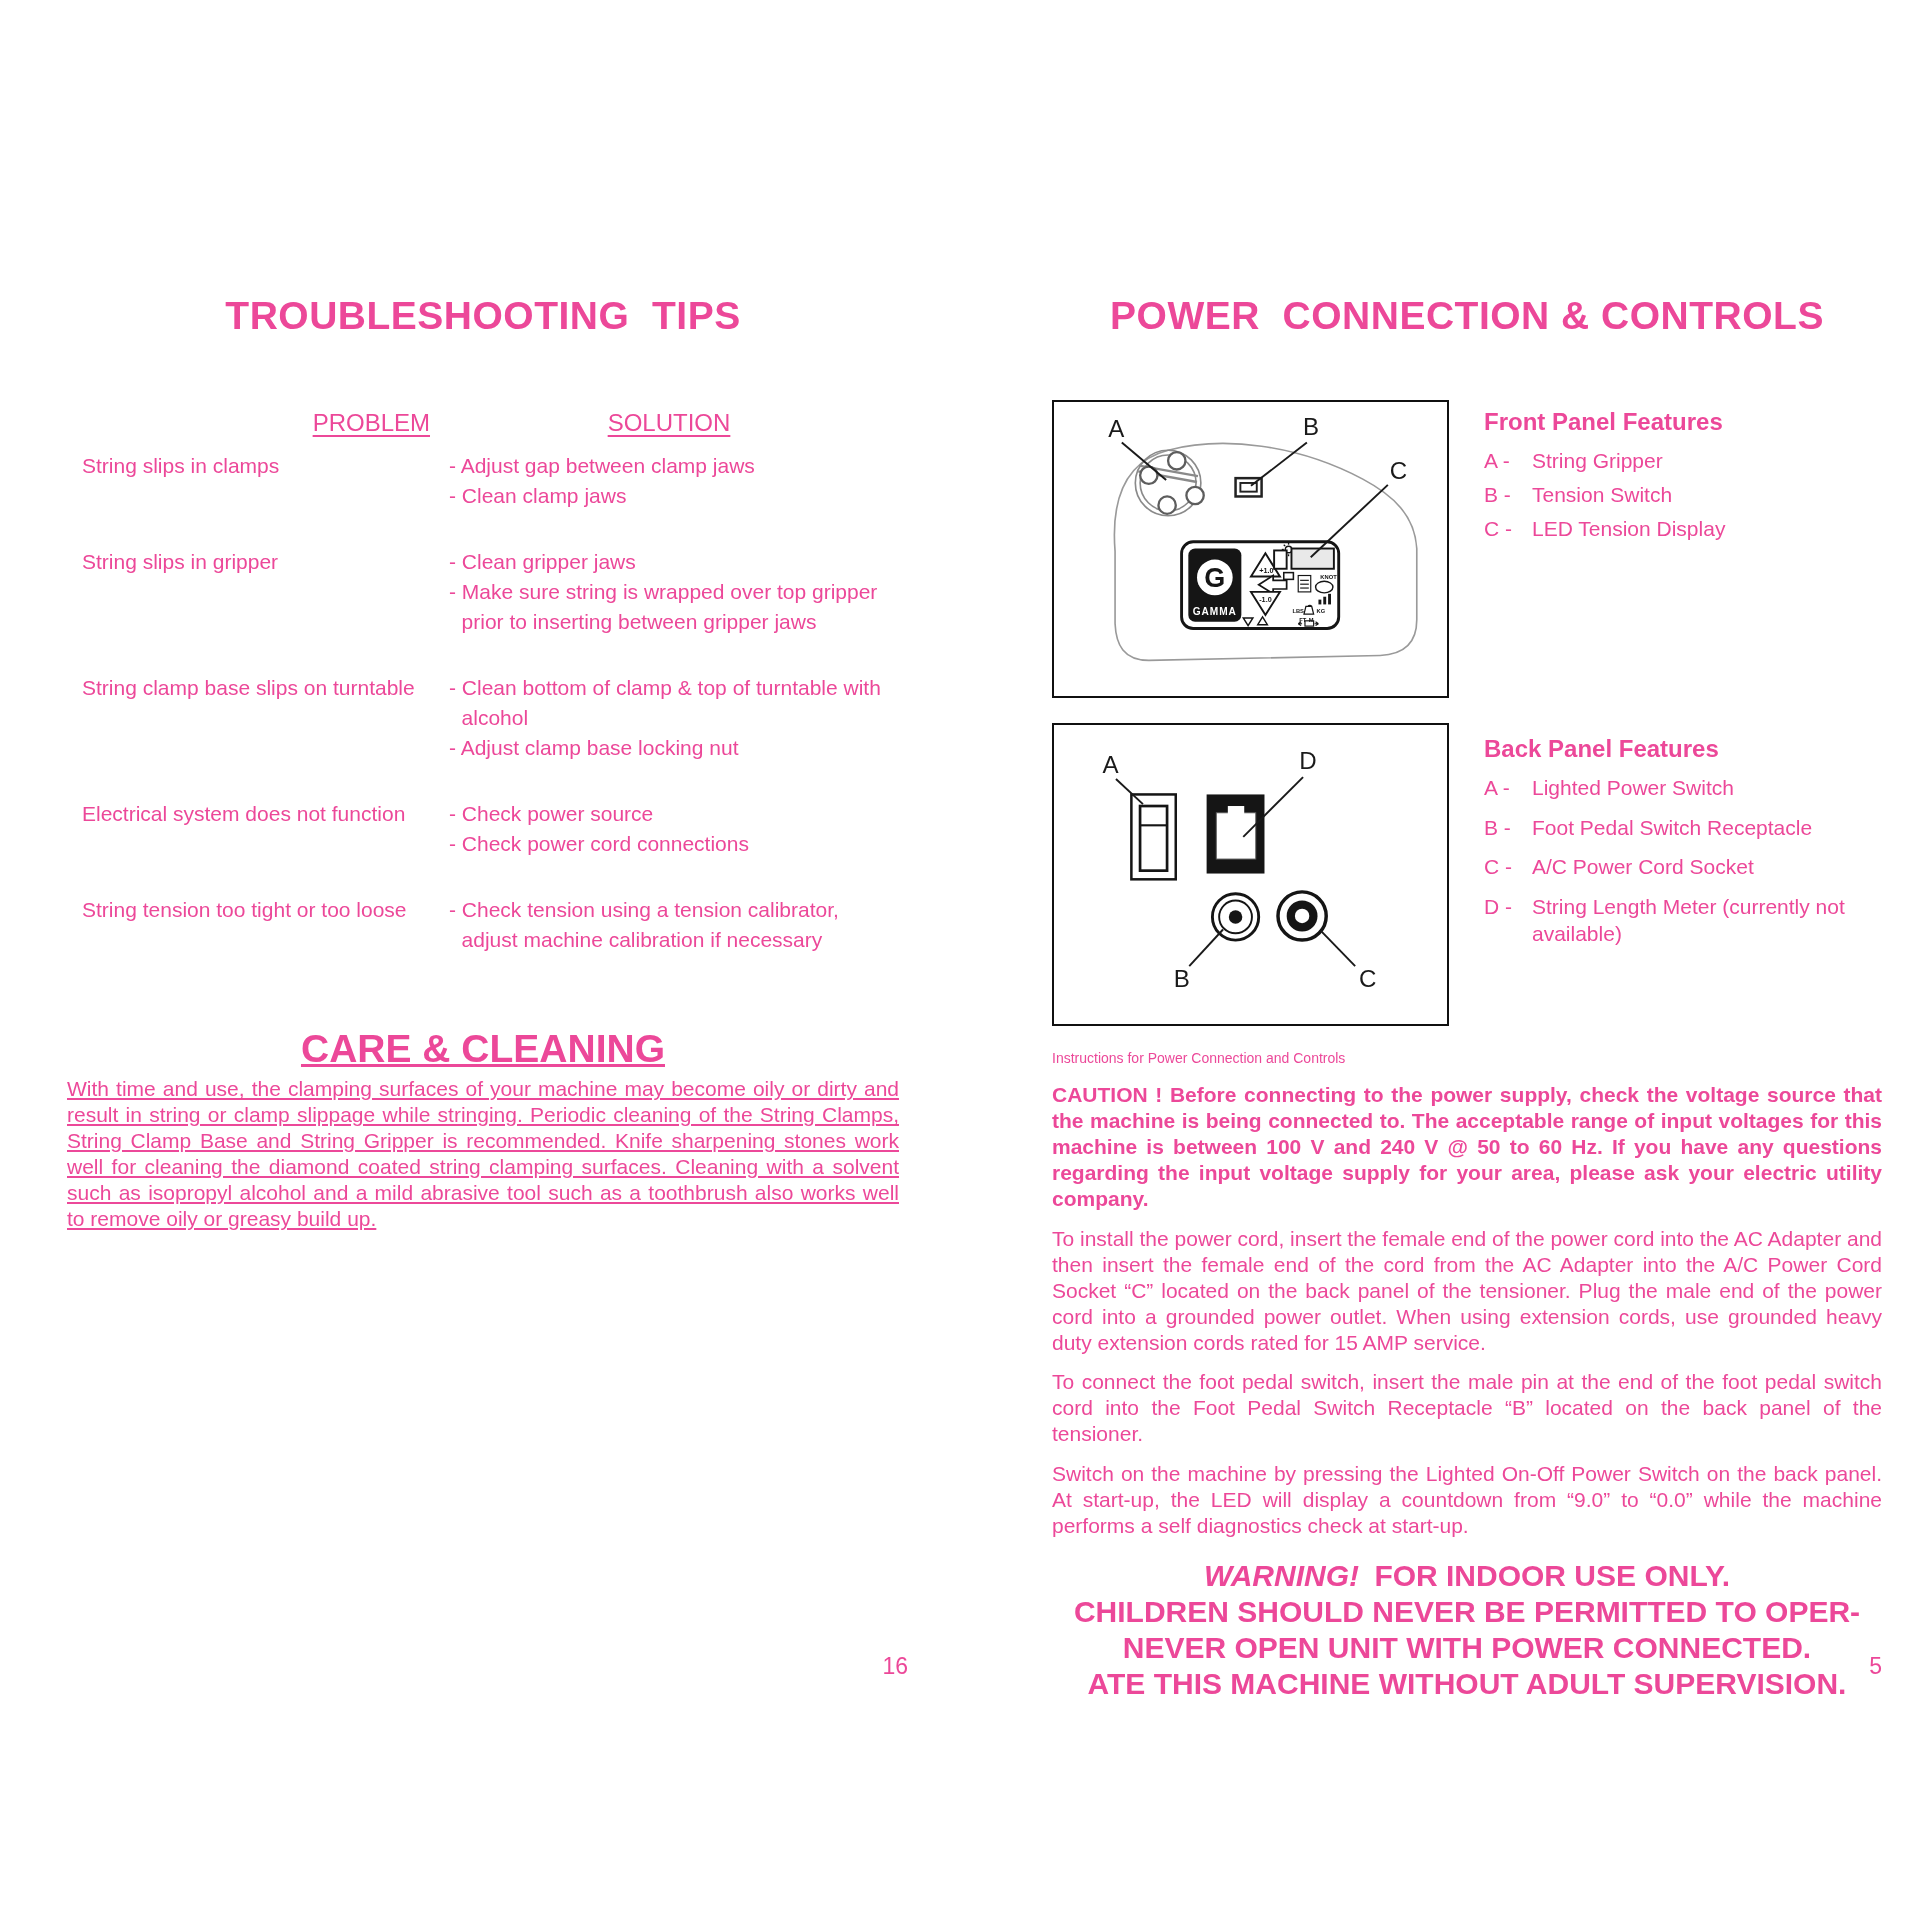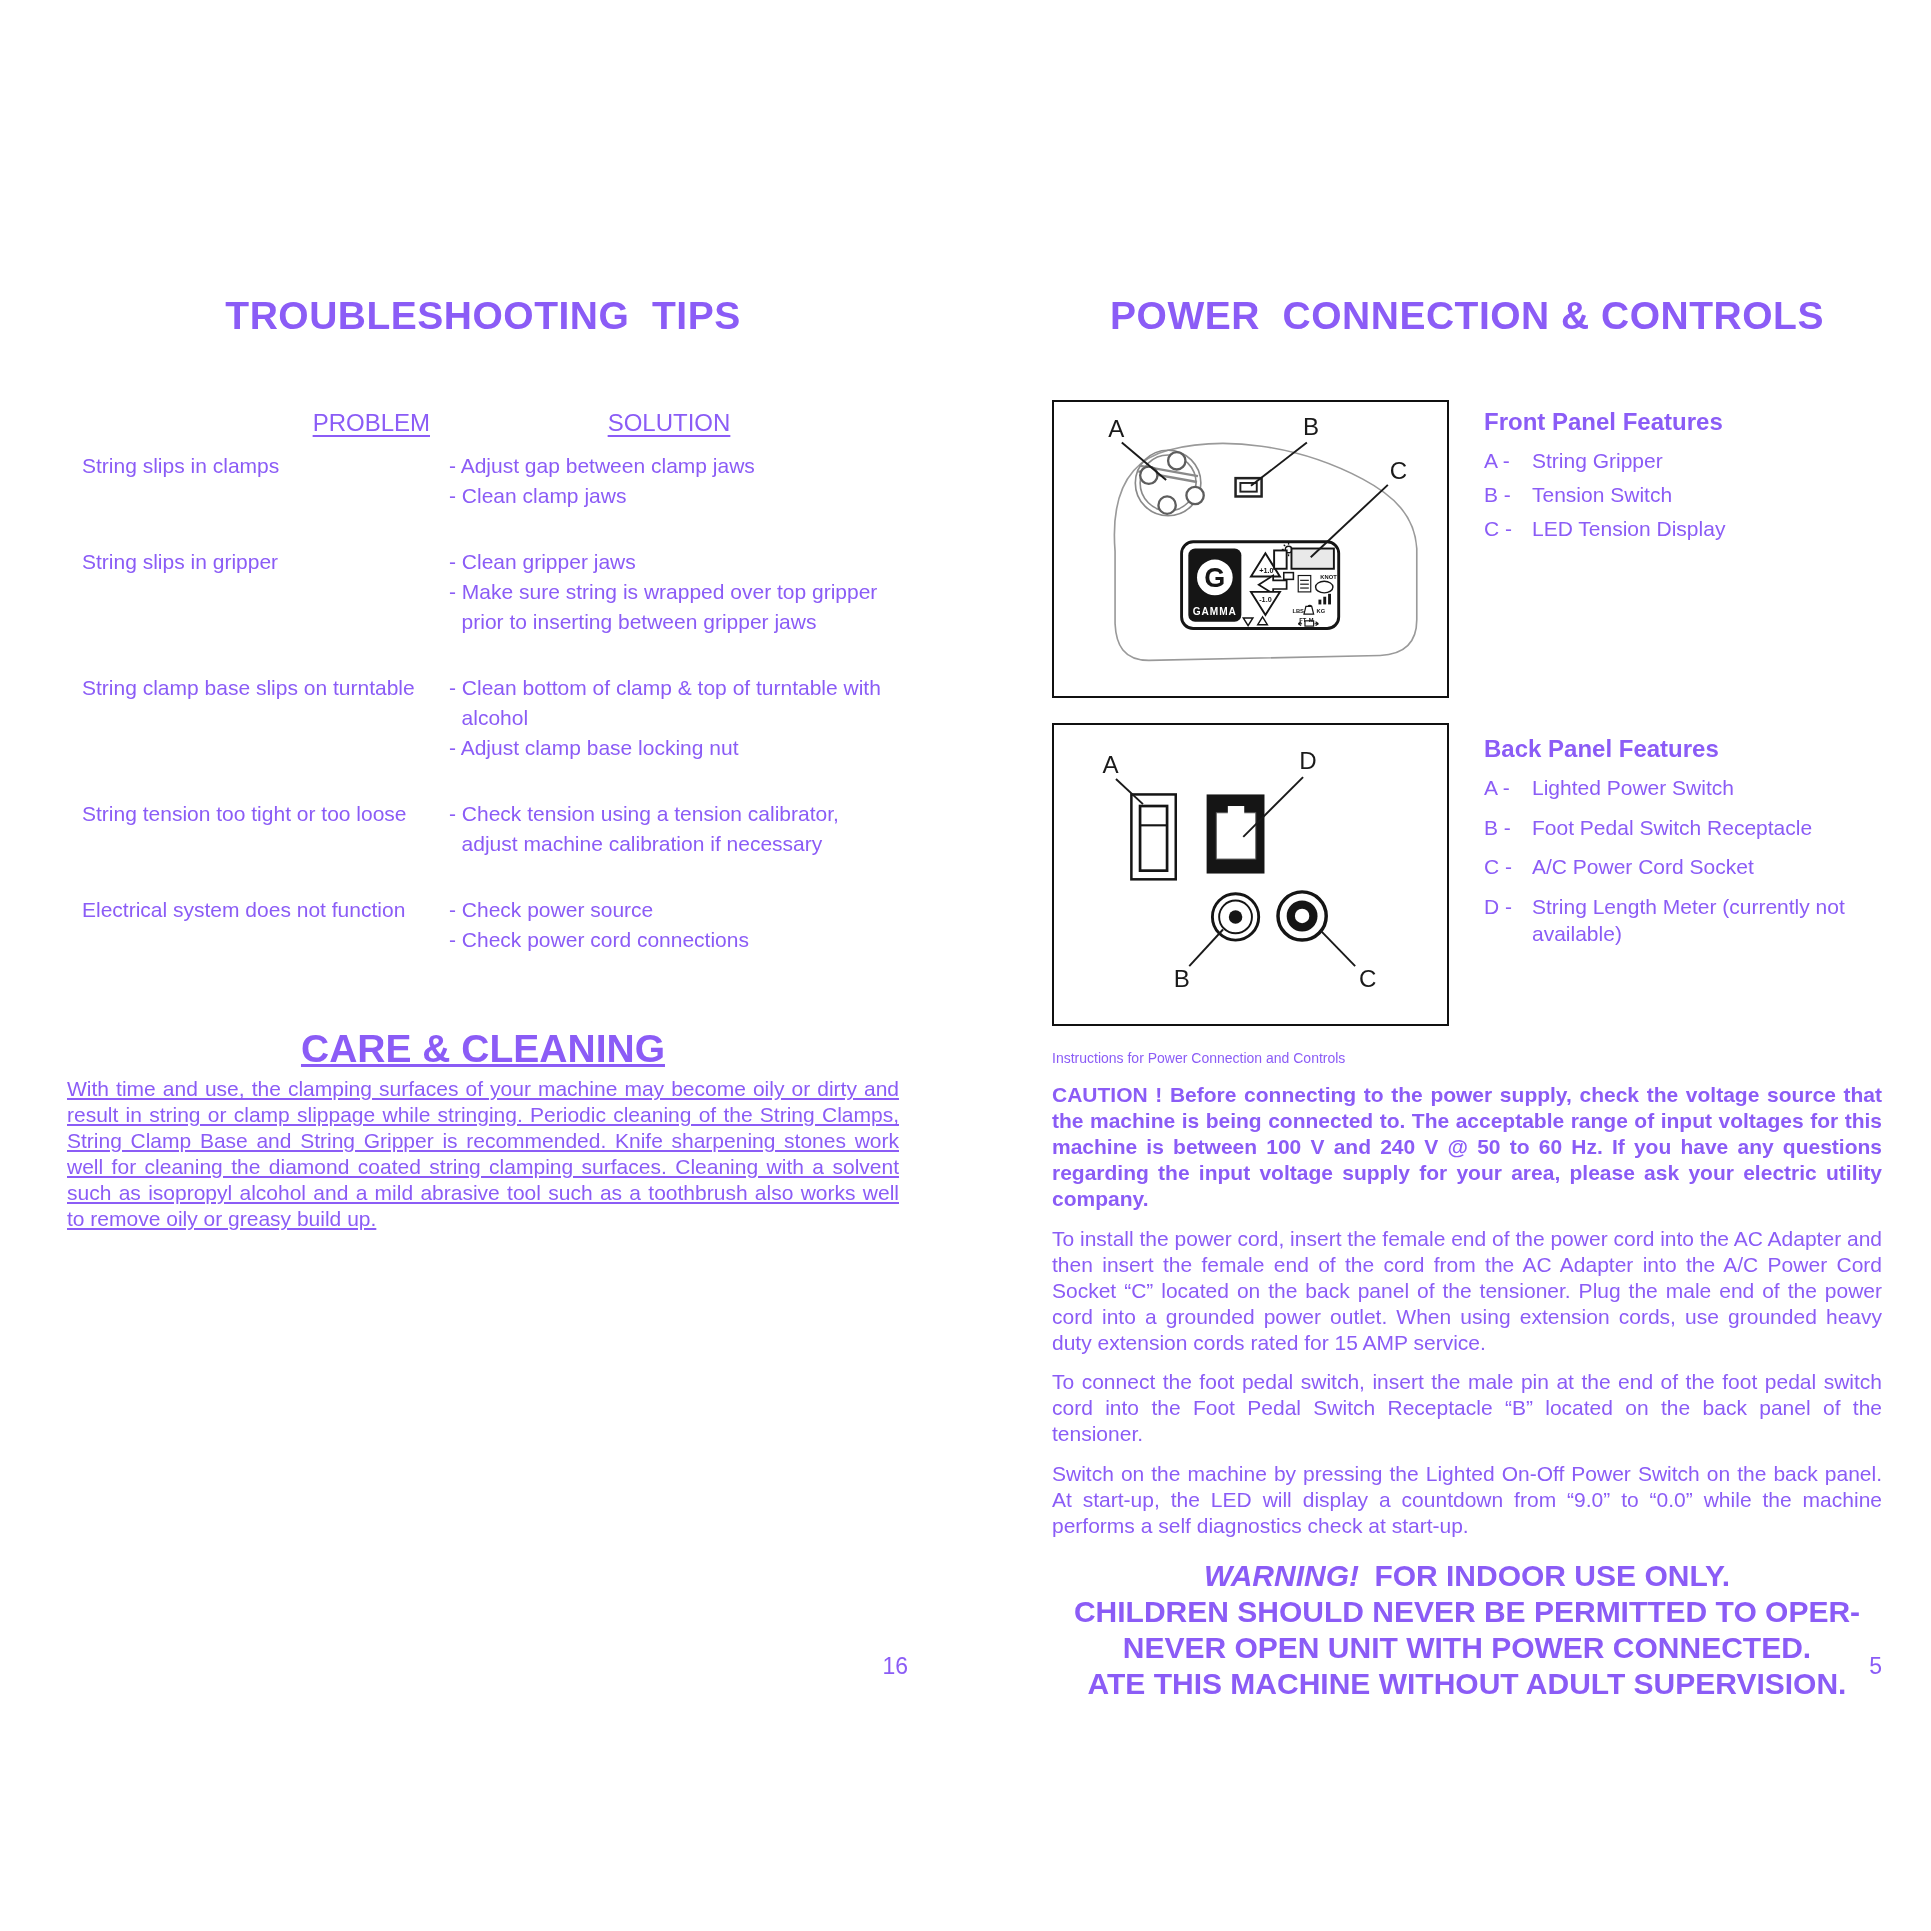--- a/index.html
+++ b/index.html
@@ -1,18 +1,18 @@
 <!DOCTYPE html>
 <html><head>
 <meta charset="utf-8">
 <style>
   html,body { margin:0; padding:0; background:#ffffff; }
   #canvas {
     position:relative; width:1931px; height:1931px; background:#ffffff;
-    font-family:"Liberation Sans", sans-serif; color:#8b5cf6;
+    font-family:"Liberation Sans", sans-serif; color:#ec4899;
   }
   svg text { font-family:"Liberation Sans", sans-serif; }
 
   
   .page-title {
     font-size:39px; font-weight:bold; text-align:center;
     white-space:pre; letter-spacing:0.5px;
   }
   .pagenum {
     position:absolute; top:1653px; width:850px; text-align:right; font-size:23px;
@@ -104,32 +104,32 @@
       <div class="tbl-row">
         <div class="col-problem">String clamp base slips on turntable</div>
         <div class="col-solution">
           <div class="sol-line">- Clean bottom of clamp &amp; top of turntable with</div>
           <div class="sol-line cont">alcohol</div>
           <div class="sol-line">- Adjust clamp base locking nut</div>
         </div>
       </div>
 
       <div class="tbl-row">
+        <div class="col-problem">Electrical system does not function</div>
+        <div class="col-solution">
+          <div class="sol-line">- Check power source</div>
+          <div class="sol-line">- Check power cord connections</div>
+        </div>
+      </div>
+
+      <div class="tbl-row">
         <div class="col-problem">String tension too tight or too loose</div>
         <div class="col-solution">
           <div class="sol-line">- Check tension using a tension calibrator,</div>
           <div class="sol-line cont">adjust machine calibration if necessary</div>
-        </div>
-      </div>
-
-      <div class="tbl-row">
-        <div class="col-problem">Electrical system does not function</div>
-        <div class="col-solution">
-          <div class="sol-line">- Check power source</div>
-          <div class="sol-line">- Check power cord connections</div>
         </div>
       </div>
 
     </div>
 
     <div class="care">
       <div class="care-title">CARE &amp; CLEANING</div>
       <div class="care-body">With time and use, the clamping surfaces of your machine may become oily or dirty and result in string or clamp slippage while stringing. Periodic cleaning of the String Clamps, String Clamp Base and String Gripper is recommended. Knife sharpening stones work well for cleaning the diamond coated string clamping surfaces. Cleaning with a solvent such as isopropyl alcohol and a mild abrasive tool such as a toothbrush also works well to remove oily or greasy build up.</div>
     </div>
   </div>

